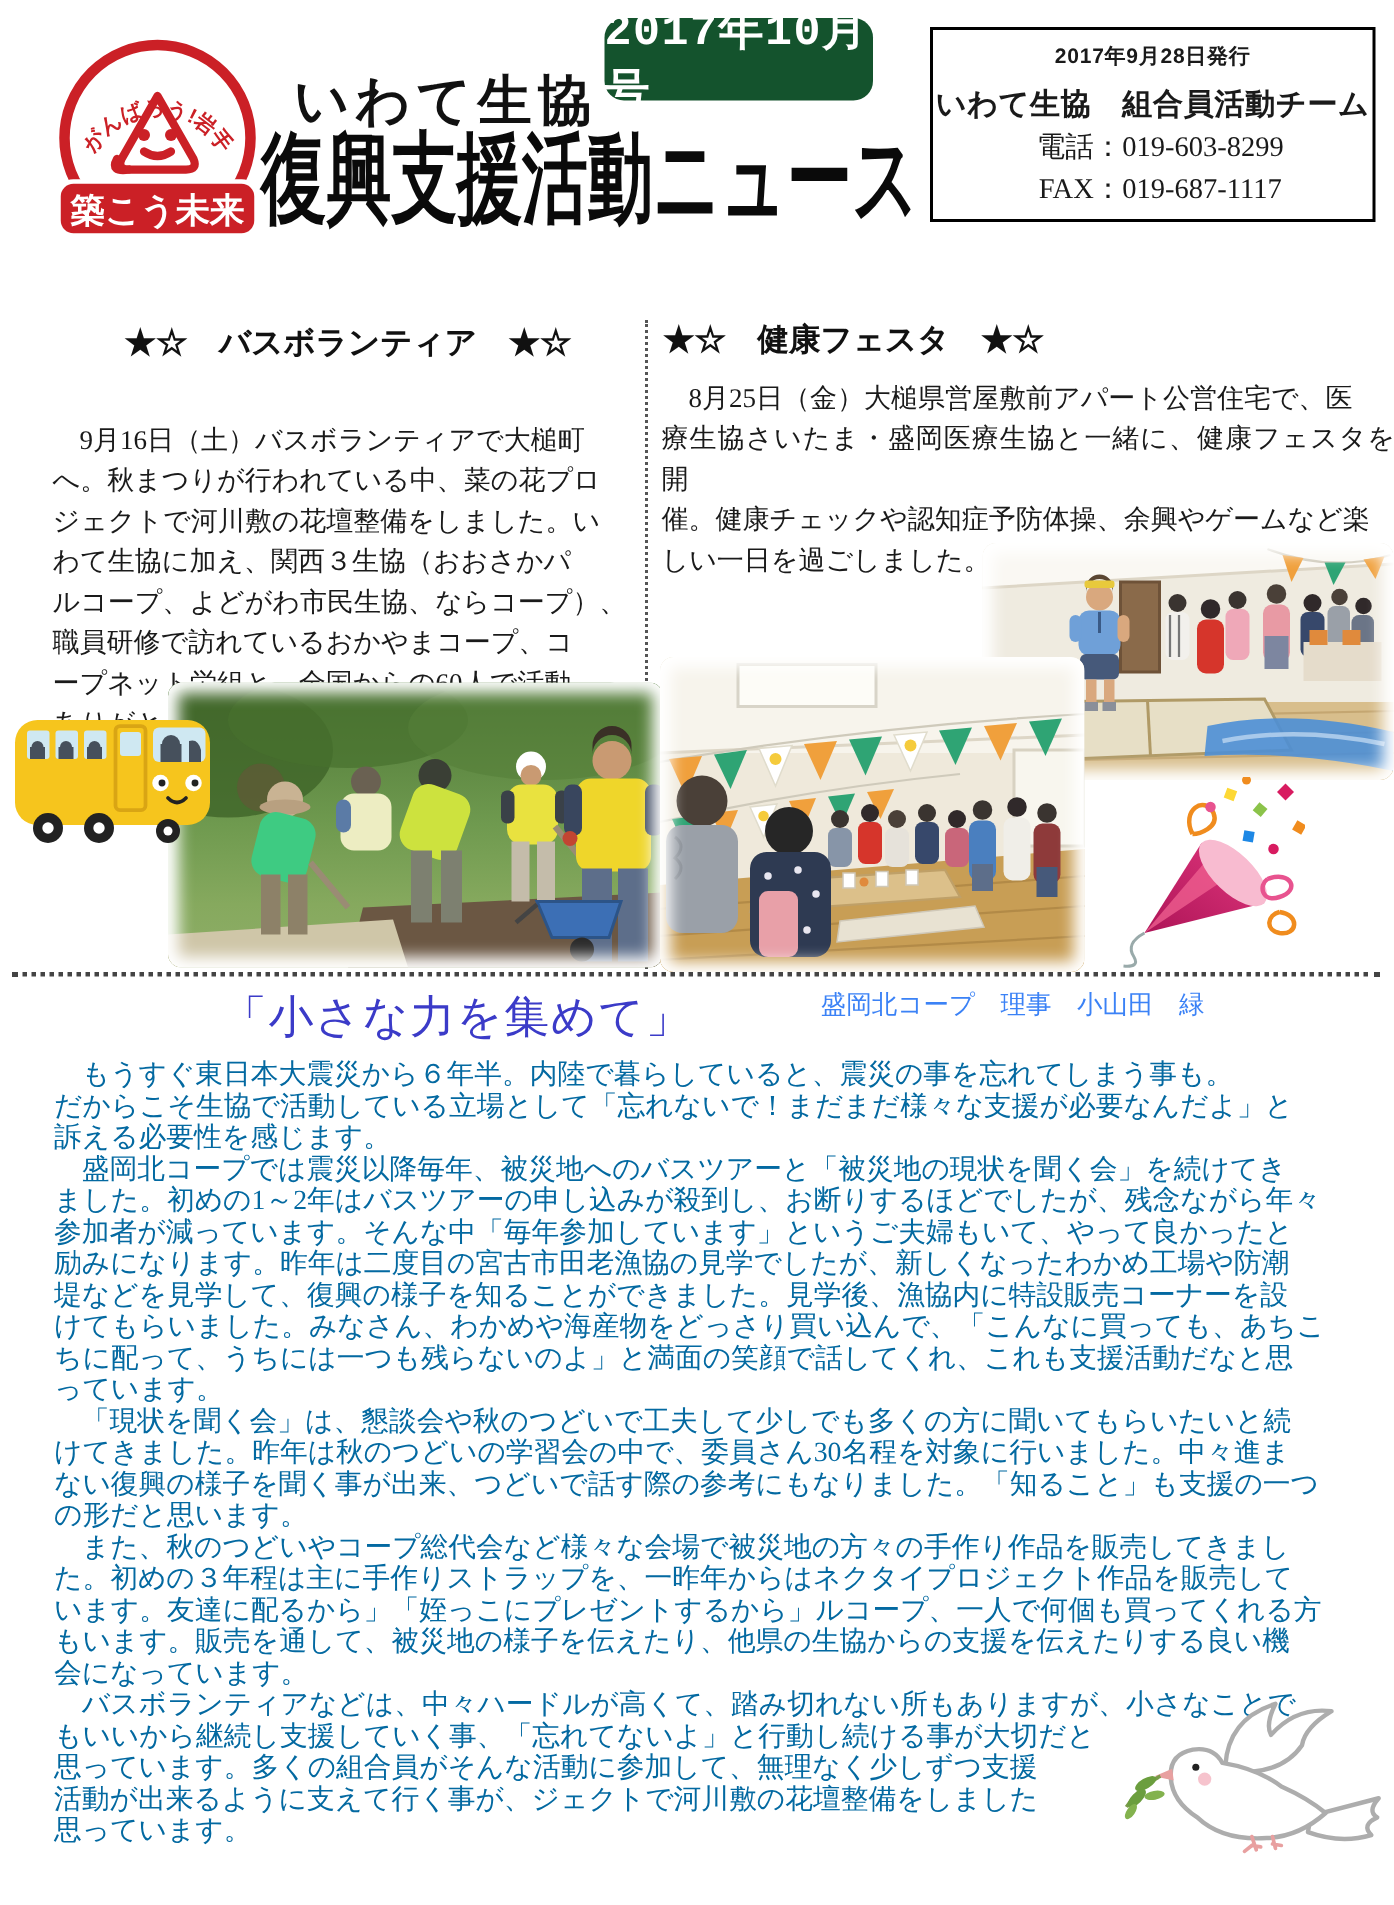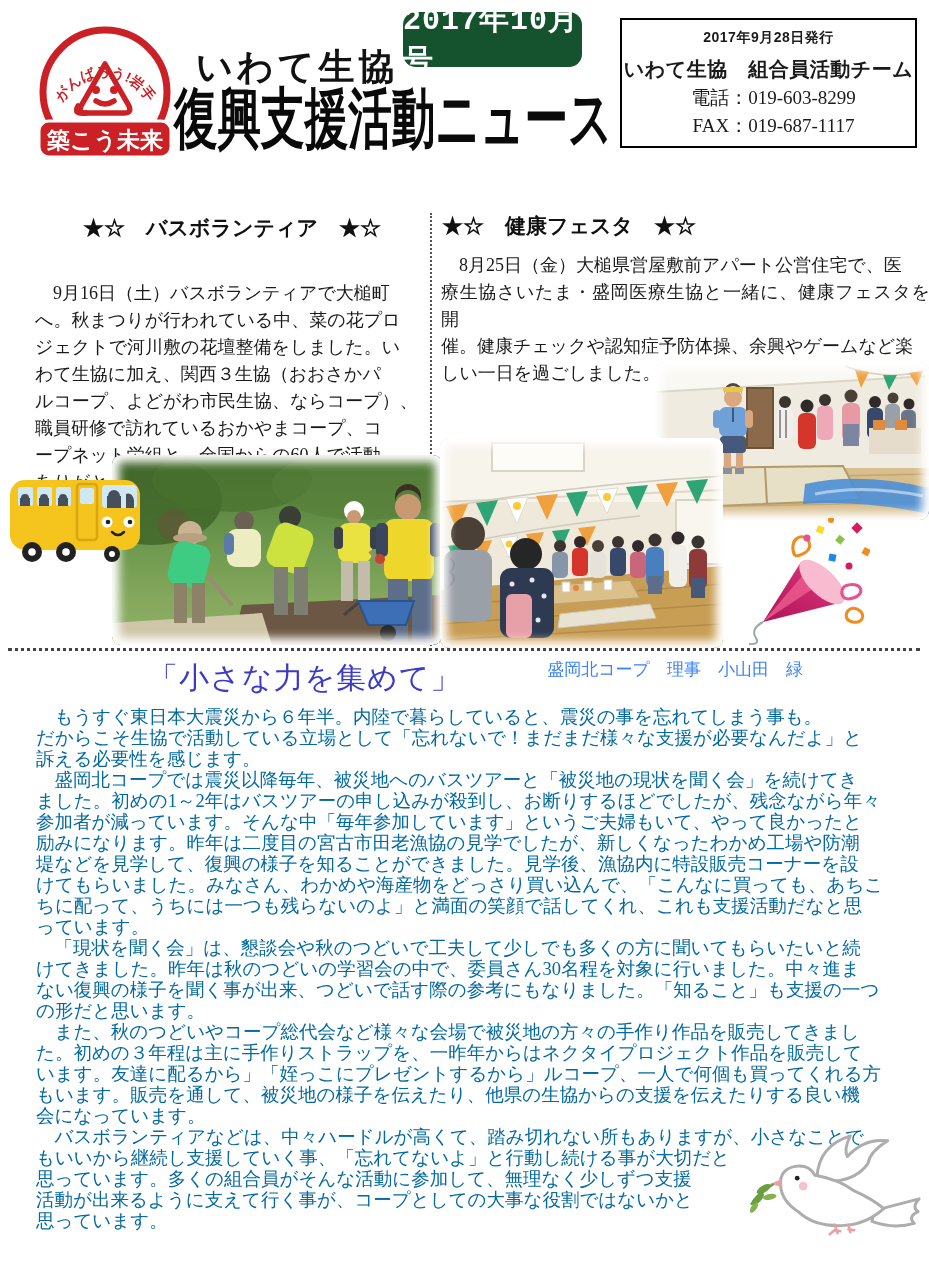--- a/index.html
+++ b/index.html
@@ -406,21 +406,21 @@
 ない復興の様子を聞く事が出来、つどいで話す際の参考にもなりました。「知ること」も支援の一つ
 の形だと思います。</p>
     <p>　また、秋のつどいやコープ総代会など様々な会場で被災地の方々の手作り作品を販売してきまし
 た。初めの３年程は主に手作りストラップを、一昨年からはネクタイプロジェクト作品を販売して
 います。友達に配るから」「姪っこにプレゼントするから」ルコープ、一人で何個も買ってくれる方
 もいます。販売を通して、被災地の様子を伝えたり、他県の生協からの支援を伝えたりする良い機
 会になっています。</p>
     <p>　バスボランティアなどは、中々ハードルが高くて、踏み切れない所もありますが、小さなことで
 もいいから継続し支援していく事、「忘れてないよ」と行動し続ける事が大切だと
 思っています。多くの組合員がそんな活動に参加して、無理なく少しずつ支援
-活動が出来るように支えて行く事が、コープとしての大事な役割ではないかと
+活動が出来るように支えて行く事が、ジェクトで河川敷の花壇整備をしました
 思っています。</p>
   </div>
 
   <div class="abs dove-wrap">
     <svg width="182" height="118" viewBox="0 0 185 120">
 
       <path d="M 70 48 Q 72 16 104 6 Q 97 20 101 27 Q 118 8 142 11 Q 124 22 122 34 Q 111 50 88 52 Q 75 54 70 48 Z" fill="#fff" stroke="#ADADAD" stroke-width="3" stroke-linejoin="round"></path>
 
       <path d="M 128 82 L 174 70 Q 166 79 173 83 Q 162 88 169 95 Q 148 101 126 93 Z" fill="#fff" stroke="#ADADAD" stroke-width="3" stroke-linejoin="round"></path>
 

